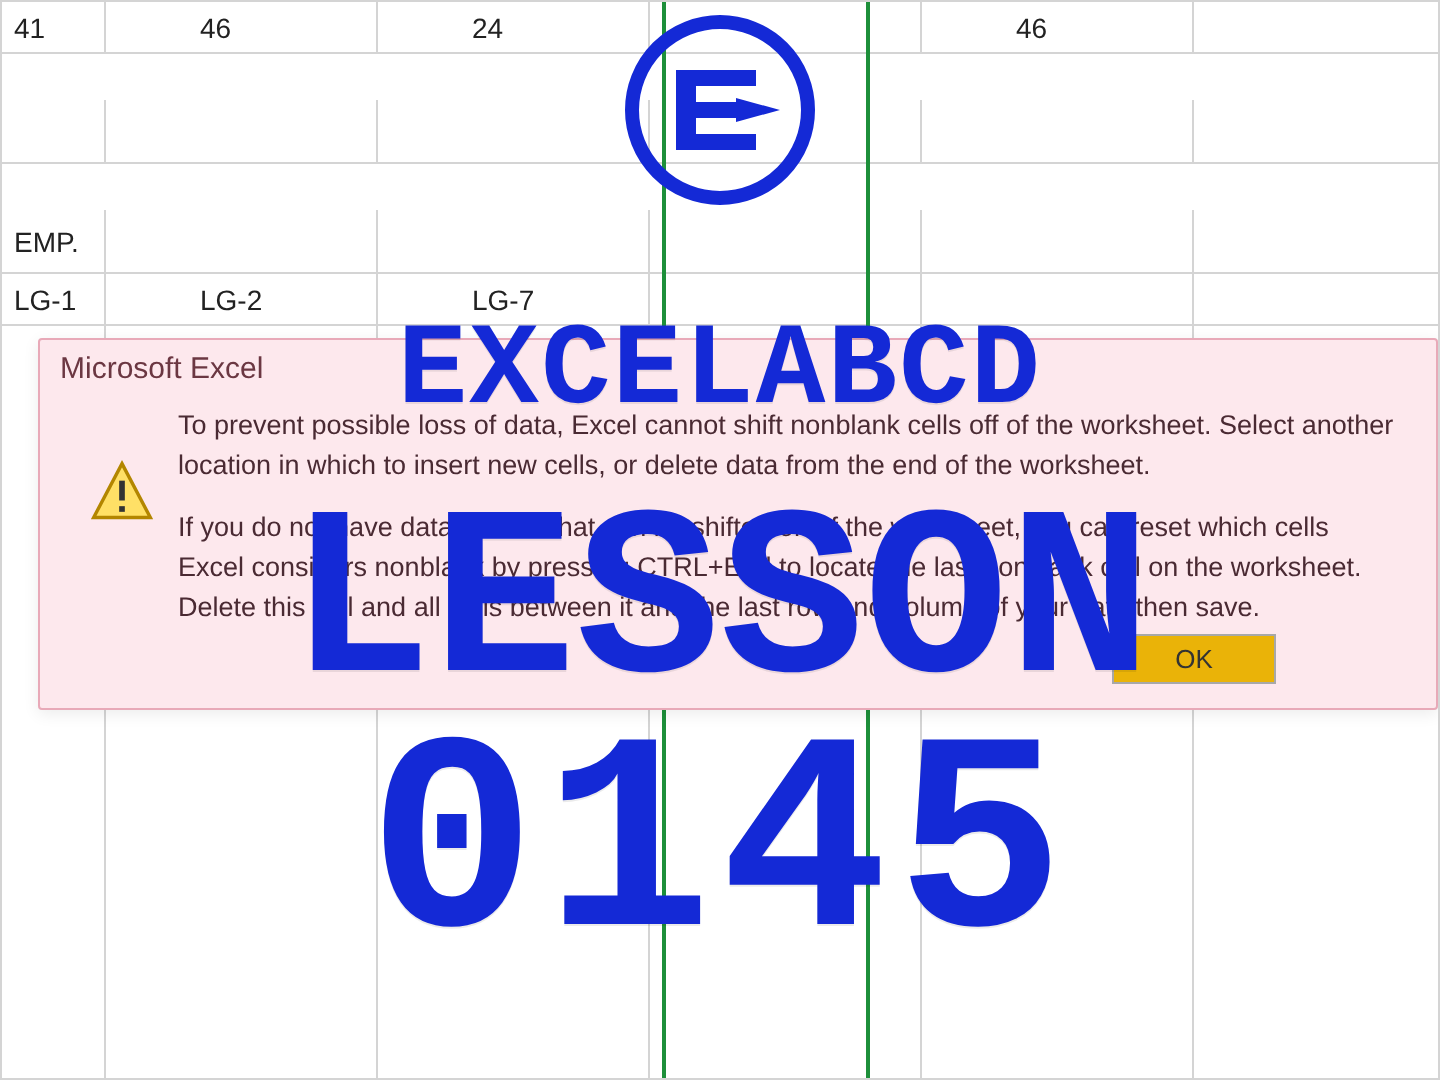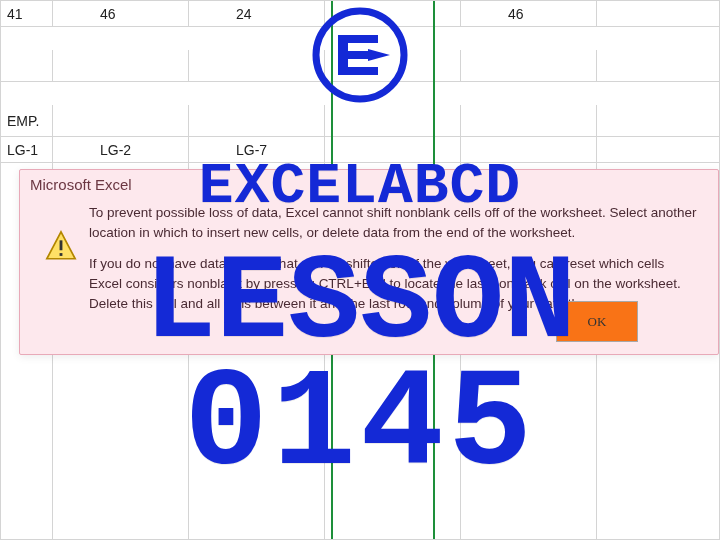--- a/index.html
+++ b/index.html
@@ -89,30 +89,29 @@
       font-size: 13.5px;
       line-height: 1.5;
       color: #4a2a33;
     }
     .dialog-text p { margin-bottom: 10px; }
     .dialog-btn {
       position: absolute;
       right: 80px;
       bottom: 12px;
       width: 82px;
-      height: 41px;
-      background: #f97316;
+      height: 25px;
+      background: #eab308;
       border: 1px solid #a8a8a8;
       font-size: 13px;
       color: #333;
       display: flex;
       align-items: center;
       justify-content: center;
       cursor: pointer;
-      font-family: Liberation Serif, serif;
     }
 
     
     .logo {
       position: absolute;
       top: 4px;
       left: 50%;
       transform: translateX(-50%);
       z-index: 5;
     }

